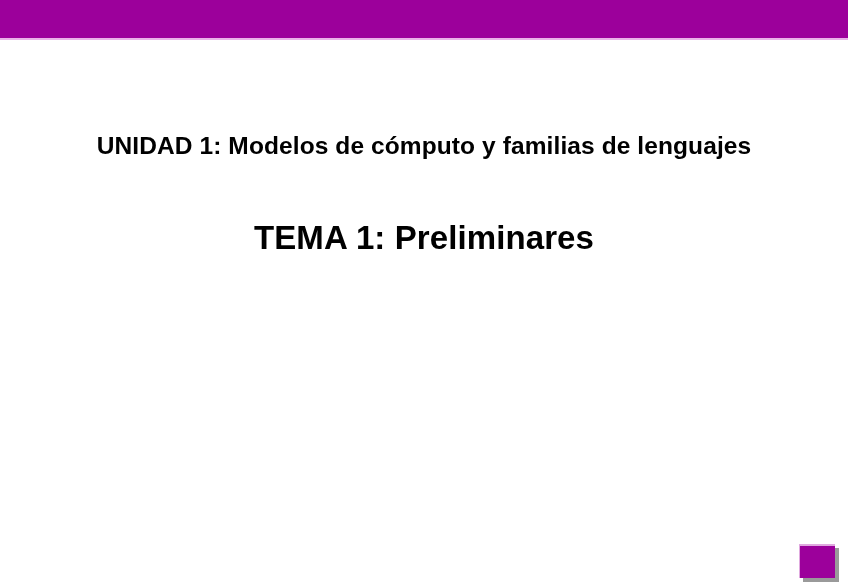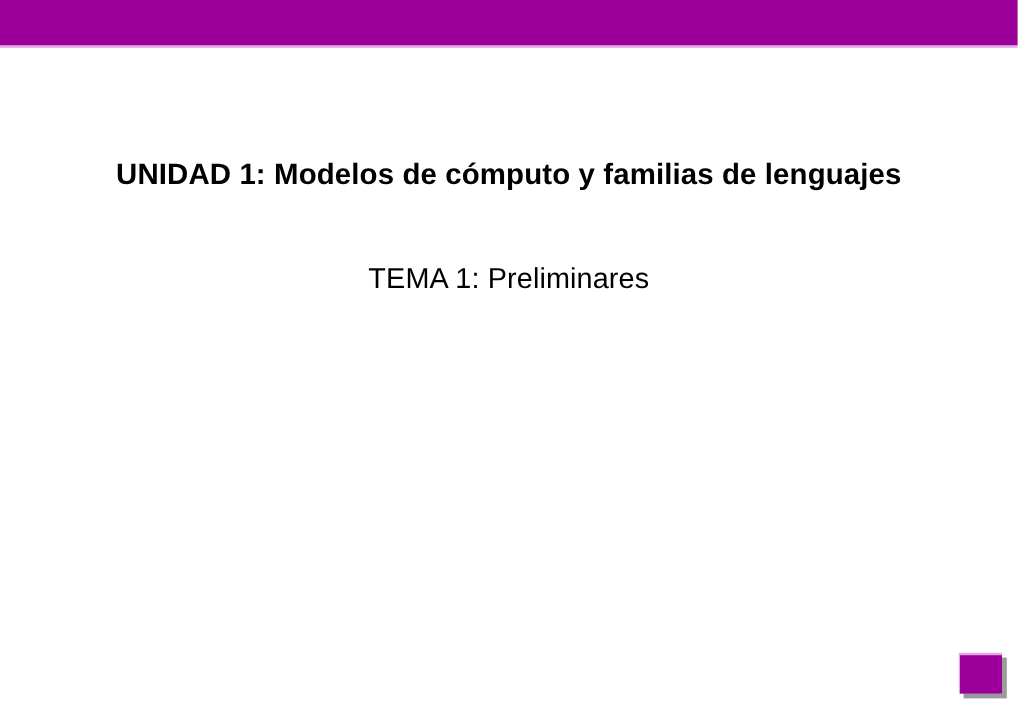--- a/index.html
+++ b/index.html
@@ -62,22 +62,22 @@
     letter-spacing: 0.1px;
     white-space: nowrap;
   }
 
   .title-line-2 {
     position: absolute;
     left: 0;
     top: 219px;
     width: 848px;
     text-align: center;
-    font-size: 24px;
-    font-weight: normal;
+    font-size: 33px;
+    font-weight: bold;
     color: #000000;
     letter-spacing: 0.1px;
     white-space: nowrap;
   }
 
   
   .corner-mark-wrap {
     position: absolute;
     left: 799px;
     top: 544px;

